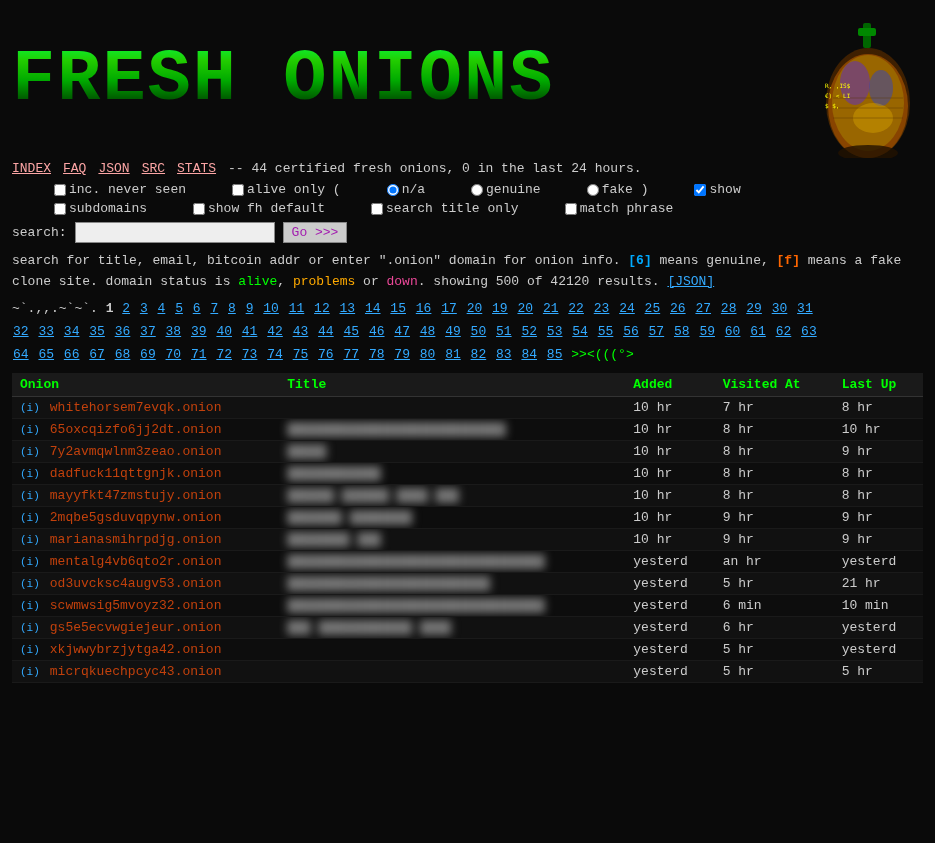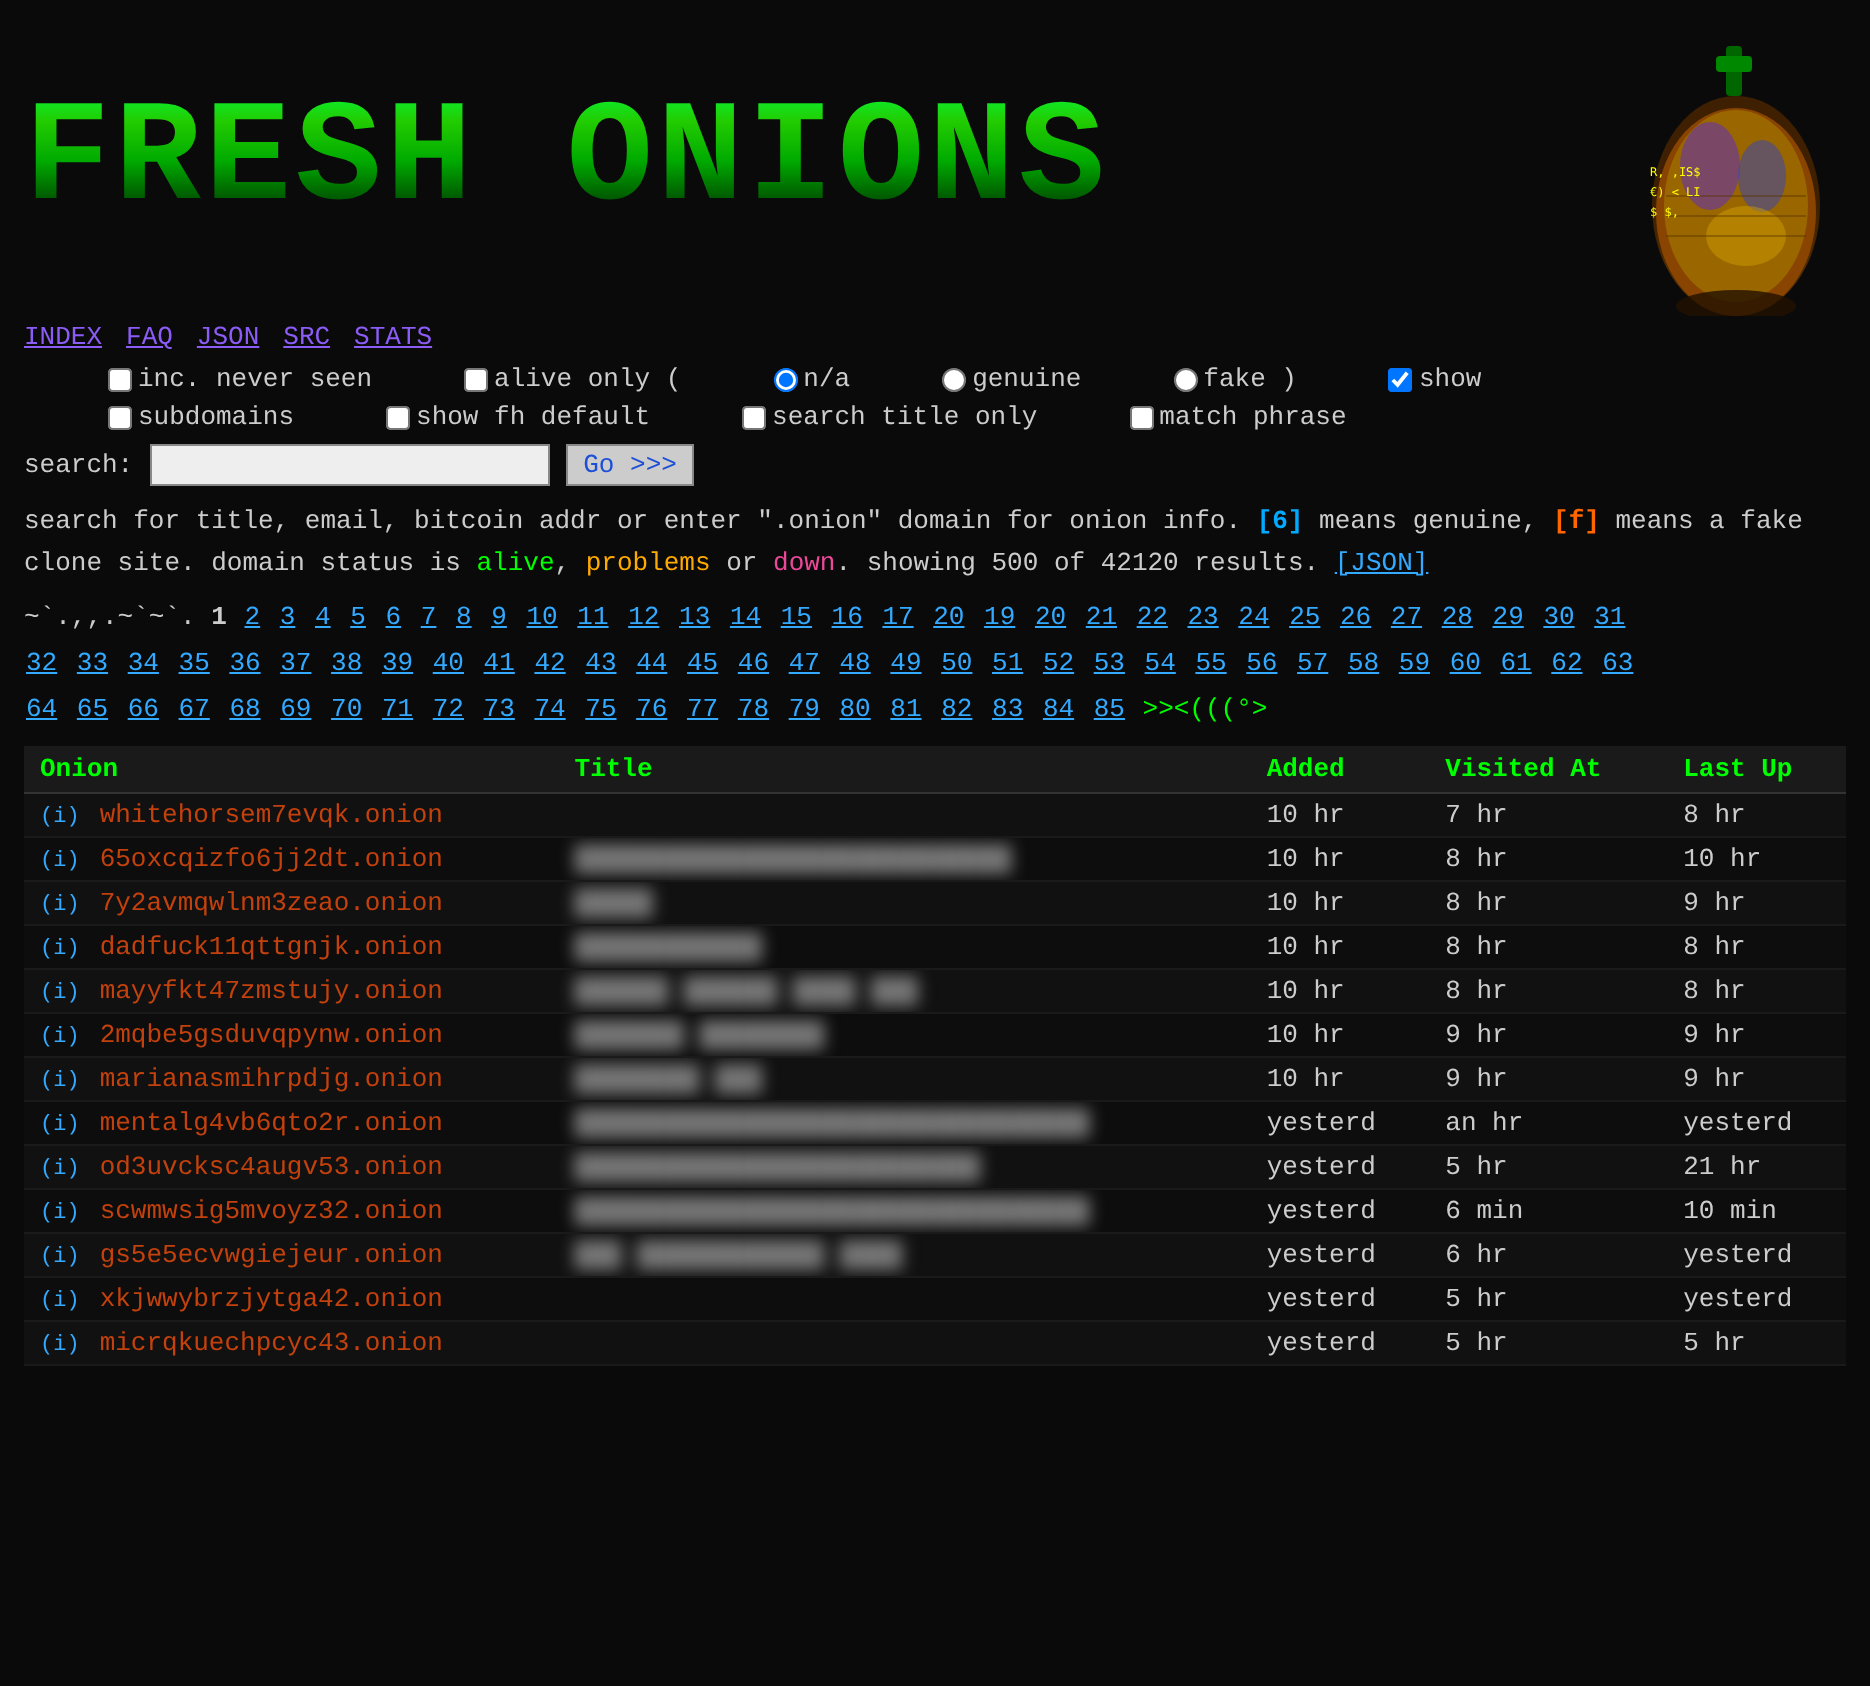--- a/index.html
+++ b/index.html
@@ -45,21 +45,21 @@
     .nav-bar {
       display: flex;
       gap: 12px;
       align-items: center;
       flex-wrap: wrap;
       margin-bottom: 6px;
       font-size: 13px;
     }
 
     .nav-link {
-      color: #8b5cf6;
+      color: #fca5a5;
       text-decoration: underline;
       cursor: pointer;
     }
 
     .nav-text {
       color: #cccccc;
     }
 
     
     .options-row {
@@ -106,21 +106,21 @@
       color: #000;
       padding: 2px 4px;
       font-family: 'Courier New', monospace;
       font-size: 13px;
       width: 200px;
     }
 
     .search-button {
       background: #cccccc;
       border: 1px solid #888;
-      color: #1d4ed8;
+      color: #a21caf;
       padding: 2px 8px;
       font-family: 'Courier New', monospace;
       font-size: 13px;
       cursor: pointer;
     }
 
     
     .help-text {
       font-size: 13px;
       color: #cccccc;
@@ -279,20 +279,21 @@
     </div>
   </div>
 </div>
 
 <div class="nav-bar">
   <a class="nav-link">INDEX</a>
   <a class="nav-link">FAQ</a>
   <a class="nav-link">JSON</a>
   <a class="nav-link">SRC</a>
   <a class="nav-link">STATS</a>
+  <span class="nav-text">-- 44 certified fresh onions, 0 in the last 24 hours.</span>
 </div>
 
 <div class="options-row">
   <label>
     <input type="checkbox" style="">
     <span>inc. never seen</span>
   </label>
   <label>
     <input type="checkbox" style="">
     <span>alive only (</span>

